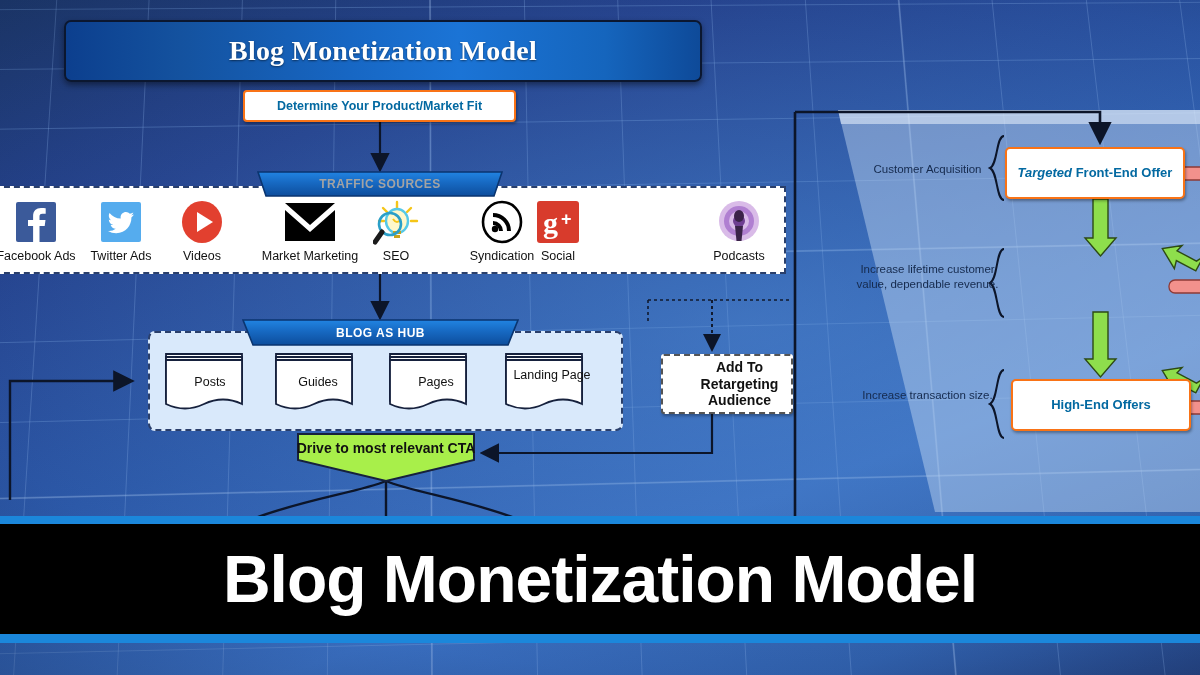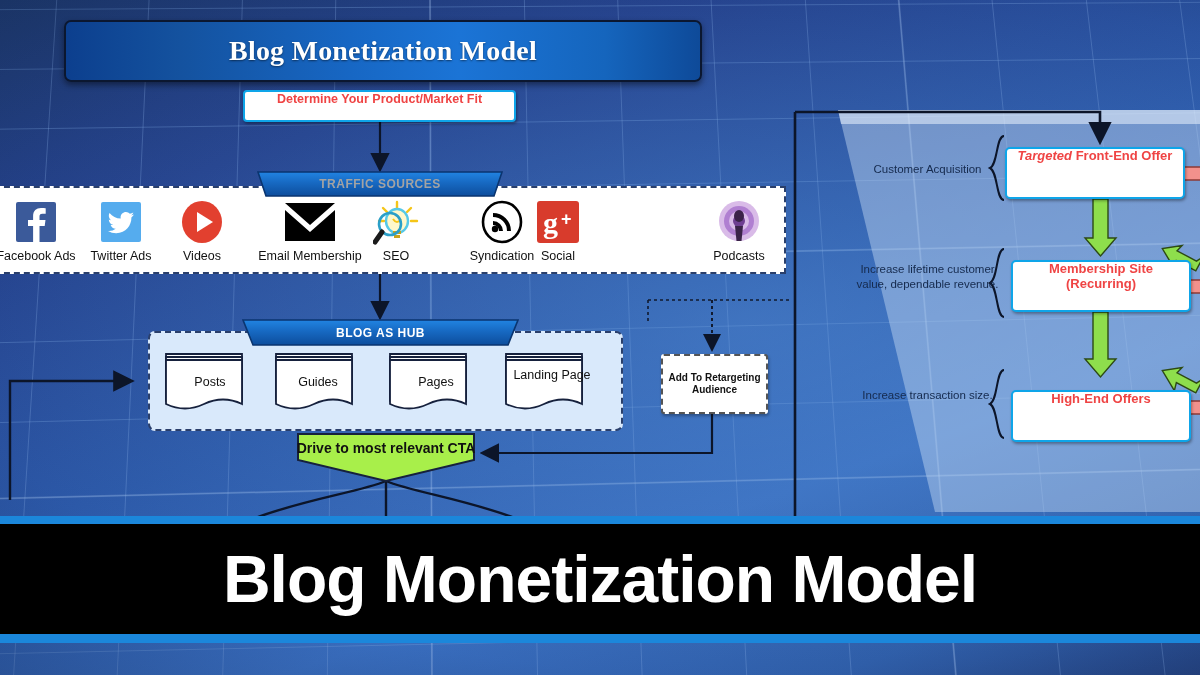--- a/index.html
+++ b/index.html
@@ -11,23 +11,23 @@
     background:linear-gradient(160deg,#1e3a6e 0%,#24408a 22%,#2c59a8 48%,#3a6fc0 70%,#2f5ea8 88%,#24427f 100%);}
   .bg-vign{position:absolute;inset:0;
     background:radial-gradient(ellipse 120% 95% at 62% 48%, rgba(90,150,220,.38) 0%, rgba(40,80,160,.05) 55%, rgba(10,25,60,.55) 100%);}
   .grid-wrap{position:absolute;inset:0;overflow:hidden;}
   .grid-wrap svg{position:absolute;inset:0;}
 
   
   .lightpanel{position:absolute;left:0;top:0;width:1200px;height:675px;pointer-events:none;}
 
   
-  .node{position:absolute;box-sizing:border-box;background:#fff;border:2px solid #0ea5e9;
-    border-radius:4px;display:flex;justify-content:center;text-align:center;
-    color:#ef4444;font-weight:bold;line-height:1.12;box-shadow:1px 2px 3px rgba(0,0,0,.35);}
+  .node{position:absolute;box-sizing:border-box;background:#fff;border:2px solid #f97316;
+    border-radius:4px;display:flex;align-items:center;justify-content:center;text-align:center;
+    color:#0369a1;font-weight:bold;line-height:1.12;box-shadow:1px 2px 3px rgba(0,0,0,.35);}
 
   
   #title-banner{position:absolute;left:64px;top:20px;width:634px;height:58px;border-radius:7px;
     border:2px solid #0b1730;
     background:linear-gradient(90deg,#0c3f8e 0%,#14529f 18%,#1767c4 45%,#1b74d6 62%,#1565bd 85%,#0e4a99 100%);
     box-shadow:0 3px 6px rgba(0,0,0,.45);display:flex;align-items:center;justify-content:center;}
   #title-banner span{font-family:"Liberation Serif",serif;font-size:28px;font-weight:bold;color:#fff;
     letter-spacing:.2px;text-shadow:0 1px 2px rgba(0,0,0,.5);}
 
   
@@ -48,28 +48,28 @@
   .doccard .cap{position:absolute;left:0;right:0;top:17px;text-align:center;font-size:12.5px;color:#111;}
   .doccard .cap.two{top:10px;line-height:1.15;}
 
   
   #cta{position:absolute;left:296px;top:433px;width:180px;height:48px;}
   #cta .txt{position:absolute;left:0;right:0;top:7px;text-align:center;font-size:14px;font-weight:bold;color:#111;}
 
   
   #retarget{position:absolute;left:661px;top:354px;width:103px;height:56px;background:#fff;
     border:2px dashed #555;border-radius:3px;display:flex;align-items:center;justify-content:center;
-    text-align:center;font-size:10px;font-weight:bold;color:#111;line-height:1.18;
-    box-shadow:1px 2px 3px rgba(0,0,0,.3);}
+    text-align:center;font-size:14px;font-weight:bold;color:#111;line-height:1.18;
+    box-shadow:1px 2px 3px rgba(0,0,0,.3);padding-left:25px;}
 
   
   .rbox{width:180px;height:52px;font-size:13px;border-radius:5px;}
   #box-front{left:1005px;top:147px;}
   #box-member{left:1011px;top:260px;}
-  #box-high{left:1011px;top:390px;}
+  #box-high{left:1011px;top:379px;}
   .rbox i{font-style:italic;}
 
   .rlabel{position:absolute;color:#152a4d;font-size:11.5px;text-align:center;line-height:1.28;}
   #lab-acq{left:855px;top:162px;width:145px;}
   #lab-ltv{left:855px;top:262px;width:145px;}
   #lab-tx{left:855px;top:388px;width:145px;}
 
   .vec{position:absolute;inset:0;pointer-events:none;}
 
   
@@ -239,21 +239,21 @@
     <div class="lb">Videos</div>
   </div>
 
   <div class="tsrc" style="left:255px;width:110px">
     <div class="ic">
       <svg width="52" height="42" viewBox="0 0 52 42">
           <rect x="1" y="2" width="50" height="38" fill="#000"></rect>
       <path d="M1 2 L26 24 L51 2 L51 9 L26 31 L1 9 z" fill="#fff"></path>
         </svg>
     </div>
-    <div class="lb">Email Membership</div>
+    <div class="lb">Market Marketing</div>
   </div>
 
   <div class="tsrc" style="left:350px">
     <div class="ic">
       <svg width="46" height="46" viewBox="0 0 46 46">
         <g stroke="#f5c518" stroke-width="2.4" stroke-linecap="round">
           <line x1="24" y1="3" x2="24" y2="9"></line>
             <line x1="38" y1="9" x2="34" y2="13"></line>
           <line x1="44" y1="22" x2="38" y2="22"></line>
             <line x1="10" y1="9" x2="14" y2="13"></line>
@@ -363,23 +363,20 @@
   </svg>
   <div id="retarget" style="z-index:6">
     <span>Add To Retargeting Audience</span>
   </div>
 
   <div class="node rbox" id="box-front">
     <span>
       <i>Targeted</i><span> Front-End Offer</span>
     </span>
   </div>
-  <div class="node rbox" id="box-member">
-    <span>Membership Site (Recurring)</span>
-  </div>
   <div class="node rbox" id="box-high">
     <span>High-End Offers</span>
   </div>
 
   <div class="rlabel" id="lab-acq">Customer Acquisition</div>
   <div class="rlabel" id="lab-ltv">Increase lifetime customer value, dependable revenue.</div>
   <div class="rlabel" id="lab-tx">Increase transaction size.</div>
 
   <div id="strip-top"></div>
   <div id="band">

